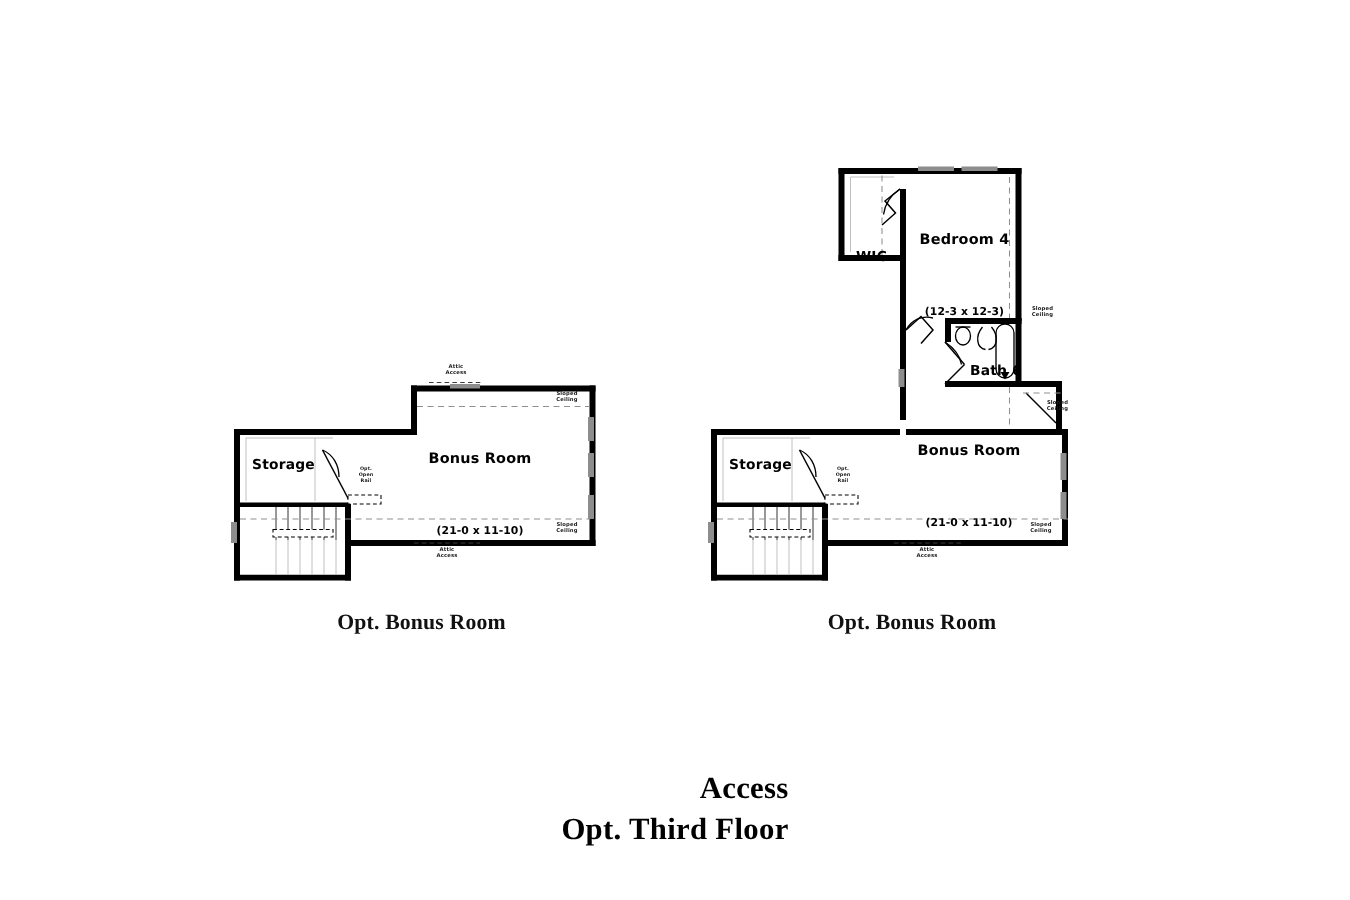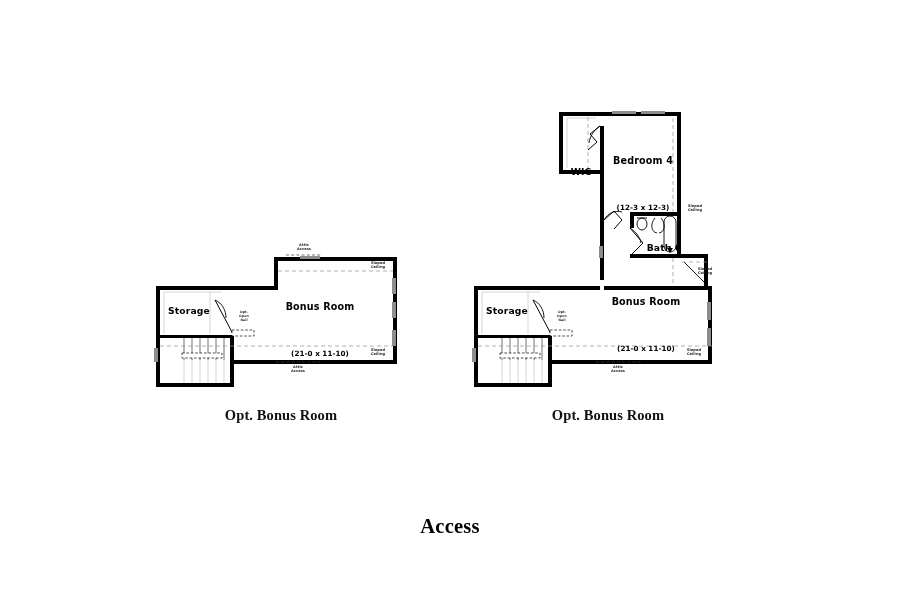--- a/index.html
+++ b/index.html
@@ -355,15 +355,16 @@
   <div class="cap-block" style="left:281px; top:406px;">
     <div class="caption">Opt. Bonus Room</div>
   </div>
 
   <div class="cap-block" style="left:608px; top:406px;">
     <div class="caption">Opt. Bonus Room</div>
   </div>
 
   <div class="cap-block" style="left:450px; top:513px;">
     <div class="title-main">Access</div>
+    <div class="title-main">Opt. Third Floor</div>
   </div>
 
 </div>
 
 </body></html>

